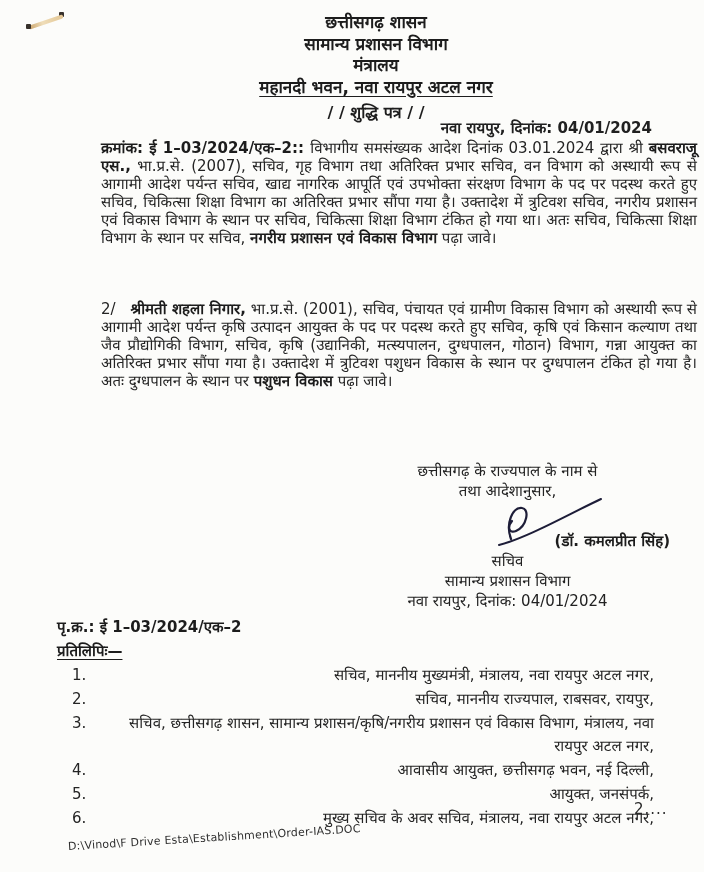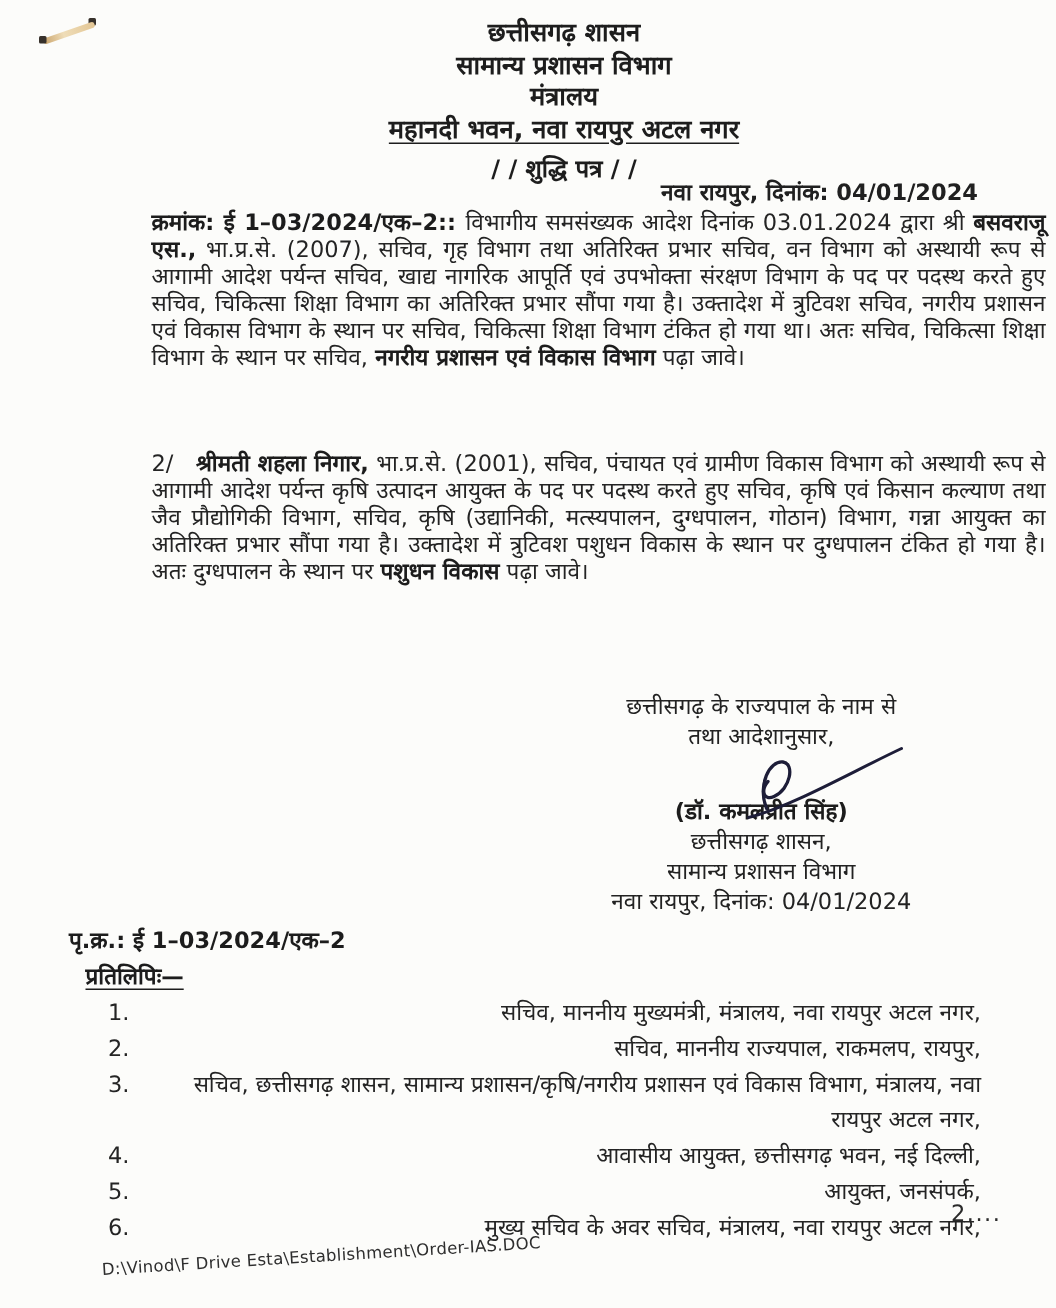--- a/index.html
+++ b/index.html
@@ -9,21 +9,21 @@
   }
   .page{
     position:relative;
     width:704px;height:872px;
     margin:0 auto;
     background:#fcfcfa;
     color:#252525;
     overflow:hidden;
     text-decoration:underline;
   }
-  .bold{font-weight:700;color:#1c1c1c;}
+  .bold{font-weight:700;color:#1c1c1c;text-align:right;}
   .underline{text-decoration:underline;text-underline-offset:3px;}
 
   
   .staple{
     position:absolute;left:26px;top:12px;width:40px;height:20px;
   }
   .staple .bar{
     position:absolute;left:2px;top:8px;width:36px;height:4px;
     background:linear-gradient(90deg,#caa46c,#efddb8 40%,#e3c694);
     border-radius:2px;
@@ -60,21 +60,21 @@
     position:absolute;left:345px;top:461px;width:325px;
     text-align:center;font-size:15px;line-height:20px;color:#222;
   }
   .sig-block .spacer{height:30px;}
   .sig-scribble{
     position:absolute;left:150px;top:32px;width:112px;height:56px;
   }
   .sig-scribble svg{display:block;}
 
   .ref-line{
-    position:absolute;left:46px;top:616px;
+    position:absolute;left:57px;top:616px;
     font-size:15px;font-weight:700;color:#1c1c1c;
   }
   .copy-label{
     position:absolute;left:57px;top:640px;
     font-size:15px;font-weight:700;color:#1c1c1c;text-align:right;
   }
   .copies{
     position:absolute;left:72px;top:664px;width:582px;
     font-size:15px;line-height:23px;color:#242424;
   }
@@ -122,37 +122,37 @@
     <div>छत्तीसगढ़ के राज्यपाल के नाम से</div>
     <div>तथा आदेशानुसार,</div>
     <div class="sig-scribble">
       <svg width="112" height="56" viewBox="0 0 112 56" xmlns="http://www.w3.org/2000/svg">
         <path d="M16 46 C10 30 18 14 27 15 C35 16 32 33 21 38 C14 41 12 34 17 28" stroke="#1d1d38" stroke-width="2.2" fill="none" stroke-linecap="round"></path>
         <path d="M4 52 C32 45 72 22 106 6" stroke="#1d1d38" stroke-width="2" fill="none" stroke-linecap="round"></path>
       </svg>
     </div>
     <div class="spacer"></div>
     <div class="bold">(डॉ. कमलप्रीत सिंह)</div>
-    <div>छत्तीसगढ़ शासन,</div>
+    <div>सचिव</div>
     <div>सामान्य प्रशासन विभाग</div>
     <div>नवा रायपुर, दिनांक: 04/01/2024</div>
   </div>
 
   <div class="ref-line">पृ.क्र.: ई 1–03/2024/एक–2</div>
 
   <div class="copy-label underline">प्रतिलिपिः—</div>
 
   <div class="copies">
     <div class="copy-item">
       <span class="num">1.</span>
       <span class="txt">सचिव, माननीय मुख्यमंत्री, मंत्रालय, नवा रायपुर अटल नगर,</span>
     </div>
     <div class="copy-item">
       <span class="num">2.</span>
-      <span class="txt">सचिव, माननीय राज्यपाल, राकमलप, रायपुर,</span>
+      <span class="txt">सचिव, माननीय राज्यपाल, राबसवर, रायपुर,</span>
     </div>
     <div class="copy-item">
       <span class="num">3.</span>
       <span class="txt">सचिव, छत्तीसगढ़ शासन, सामान्य प्रशासन/कृषि/नगरीय प्रशासन एवं विकास विभाग, मंत्रालय, नवा रायपुर अटल नगर,</span>
     </div>
     <div class="copy-item">
       <span class="num">4.</span>
       <span class="txt">आवासीय आयुक्त, छत्तीसगढ़ भवन, नई दिल्ली,</span>
     </div>
     <div class="copy-item">

